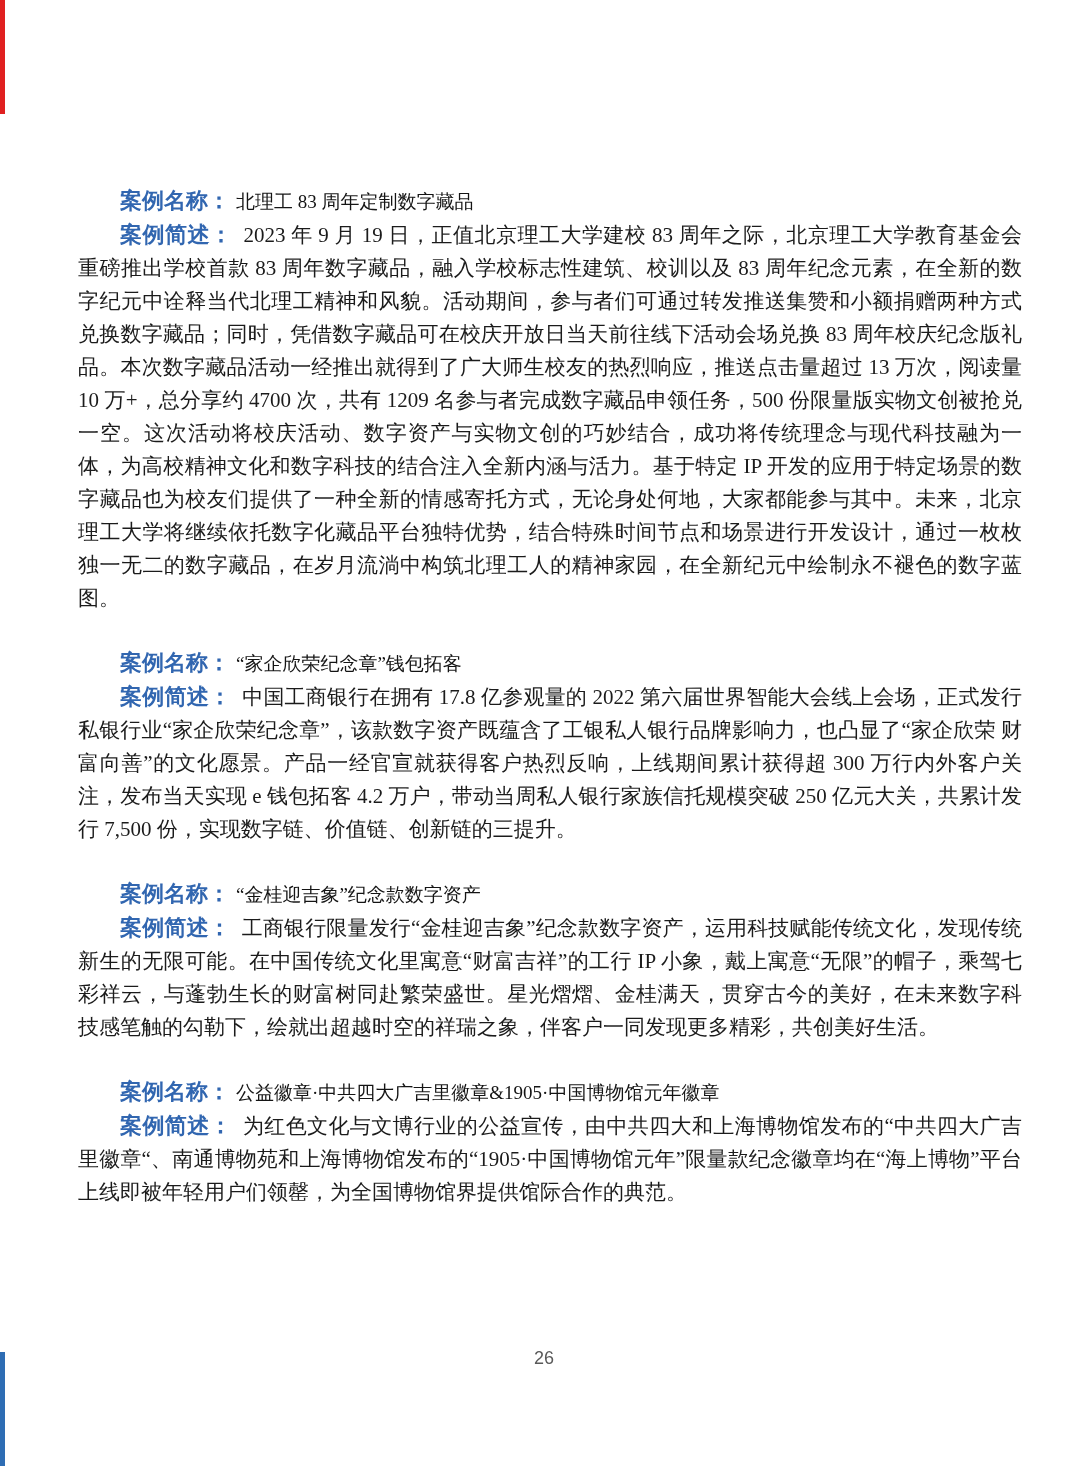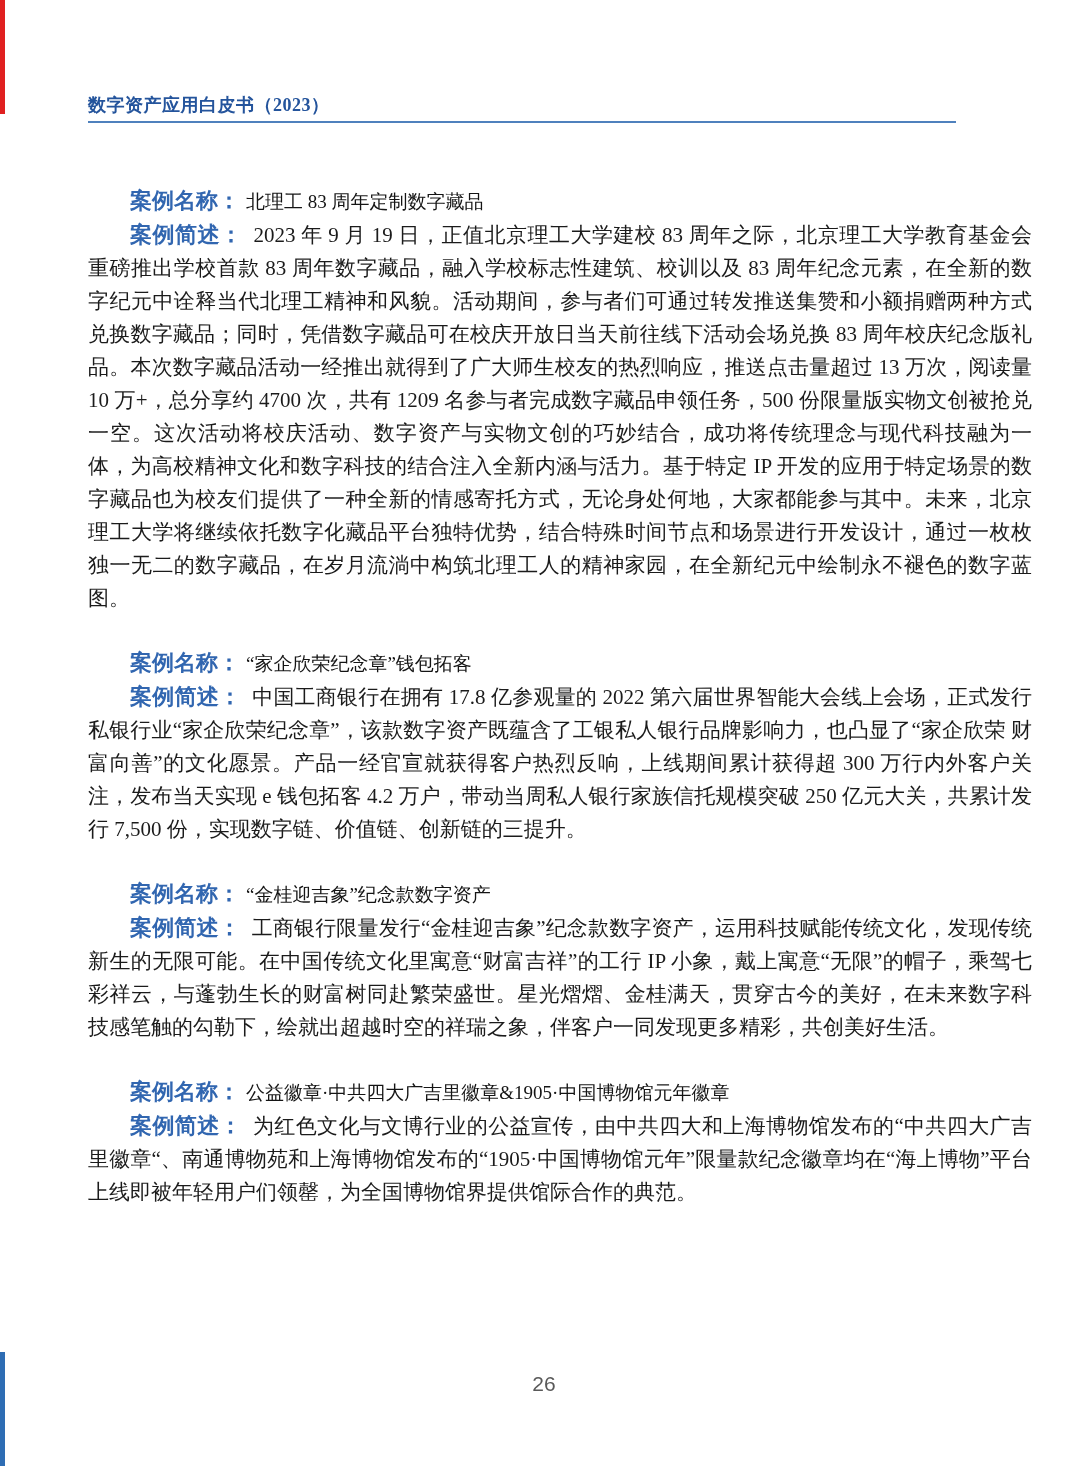--- a/index.html
+++ b/index.html
@@ -36,21 +36,21 @@
     line-height: 22px;
   }
   .header-rule {
     margin-top: 5px;
     height: 0;
     border-top: 2.5px solid #4f81bd;
   }
   
   .content {
     position: absolute;
-    left: 88px; top: 184px;
+    left: 78px; top: 184px;
     width: 944px;
     color: #1b1b1b;
     font-size: 21px;
     line-height: 33px;
     text-align: justify;
   }
   .case + .case { margin-top: 31px; }
   .case p { margin: 0; }
   .case-name-line { text-indent: 42px; text-align: left; }
   .label {
@@ -65,37 +65,32 @@
   }
   .case-desc { text-indent: 42px; }
   .case-desc .desc-text { margin-left: 11px; }
   
   .page-num {
     position: absolute;
     left: 8px; right: 0;
     top: 1348px;
     text-align: center;
     font-family: "Liberation Sans", sans-serif;
-    font-size: 21px;
+    font-size: 18px;
     color: #595959;
-    margin-top: 24px;
   }
 </style>
 </head>
 <body>
 
 <div class="page">
 
   <div class="edge-red"></div>
   <div class="edge-blue"></div>
 
-  <div class="header">
-    <div class="header-title">数字资产应用白皮书（2023）</div>
-    <div class="header-rule"></div>
-  </div>
 
   <div class="content">
 
     <div class="case">
       <p class="case-name-line">
         <span class="label">案例名称：</span><span class="case-name">北理工 83 周年定制数字藏品</span>
       </p>
       <p class="case-desc">
         <span class="label">案例简述：</span><span class="desc-text">2023 年 9 月 19 日，正值北京理工大学建校 83 周年之际，北京理工大学教育基金会重磅推出学校首款 83 周年数字藏品，融入学校标志性建筑、校训以及 83 周年纪念元素，在全新的数字纪元中诠释当代北理工精神和风貌。活动期间，参与者们可通过转发推送集赞和小额捐赠两种方式兑换数字藏品；同时，凭借数字藏品可在校庆开放日当天前往线下活动会场兑换 83 周年校庆纪念版礼品。本次数字藏品活动一经推出就得到了广大师生校友的热烈响应，推送点击量超过 13 万次，阅读量 10 万+，总分享约 4700 次，共有 1209 名参与者完成数字藏品申领任务，500 份限量版实物文创被抢兑一空。这次活动将校庆活动、数字资产与实物文创的巧妙结合，成功将传统理念与现代科技融为一体，为高校精神文化和数字科技的结合注入全新内涵与活力。基于特定 IP 开发的应用于特定场景的数字藏品也为校友们提供了一种全新的情感寄托方式，无论身处何地，大家都能参与其中。未来，北京理工大学将继续依托数字化藏品平台独特优势，结合特殊时间节点和场景进行开发设计，通过一枚枚独一无二的数字藏品，在岁月流淌中构筑北理工人的精神家园，在全新纪元中绘制永不褪色的数字蓝图。</span>
       </p>

